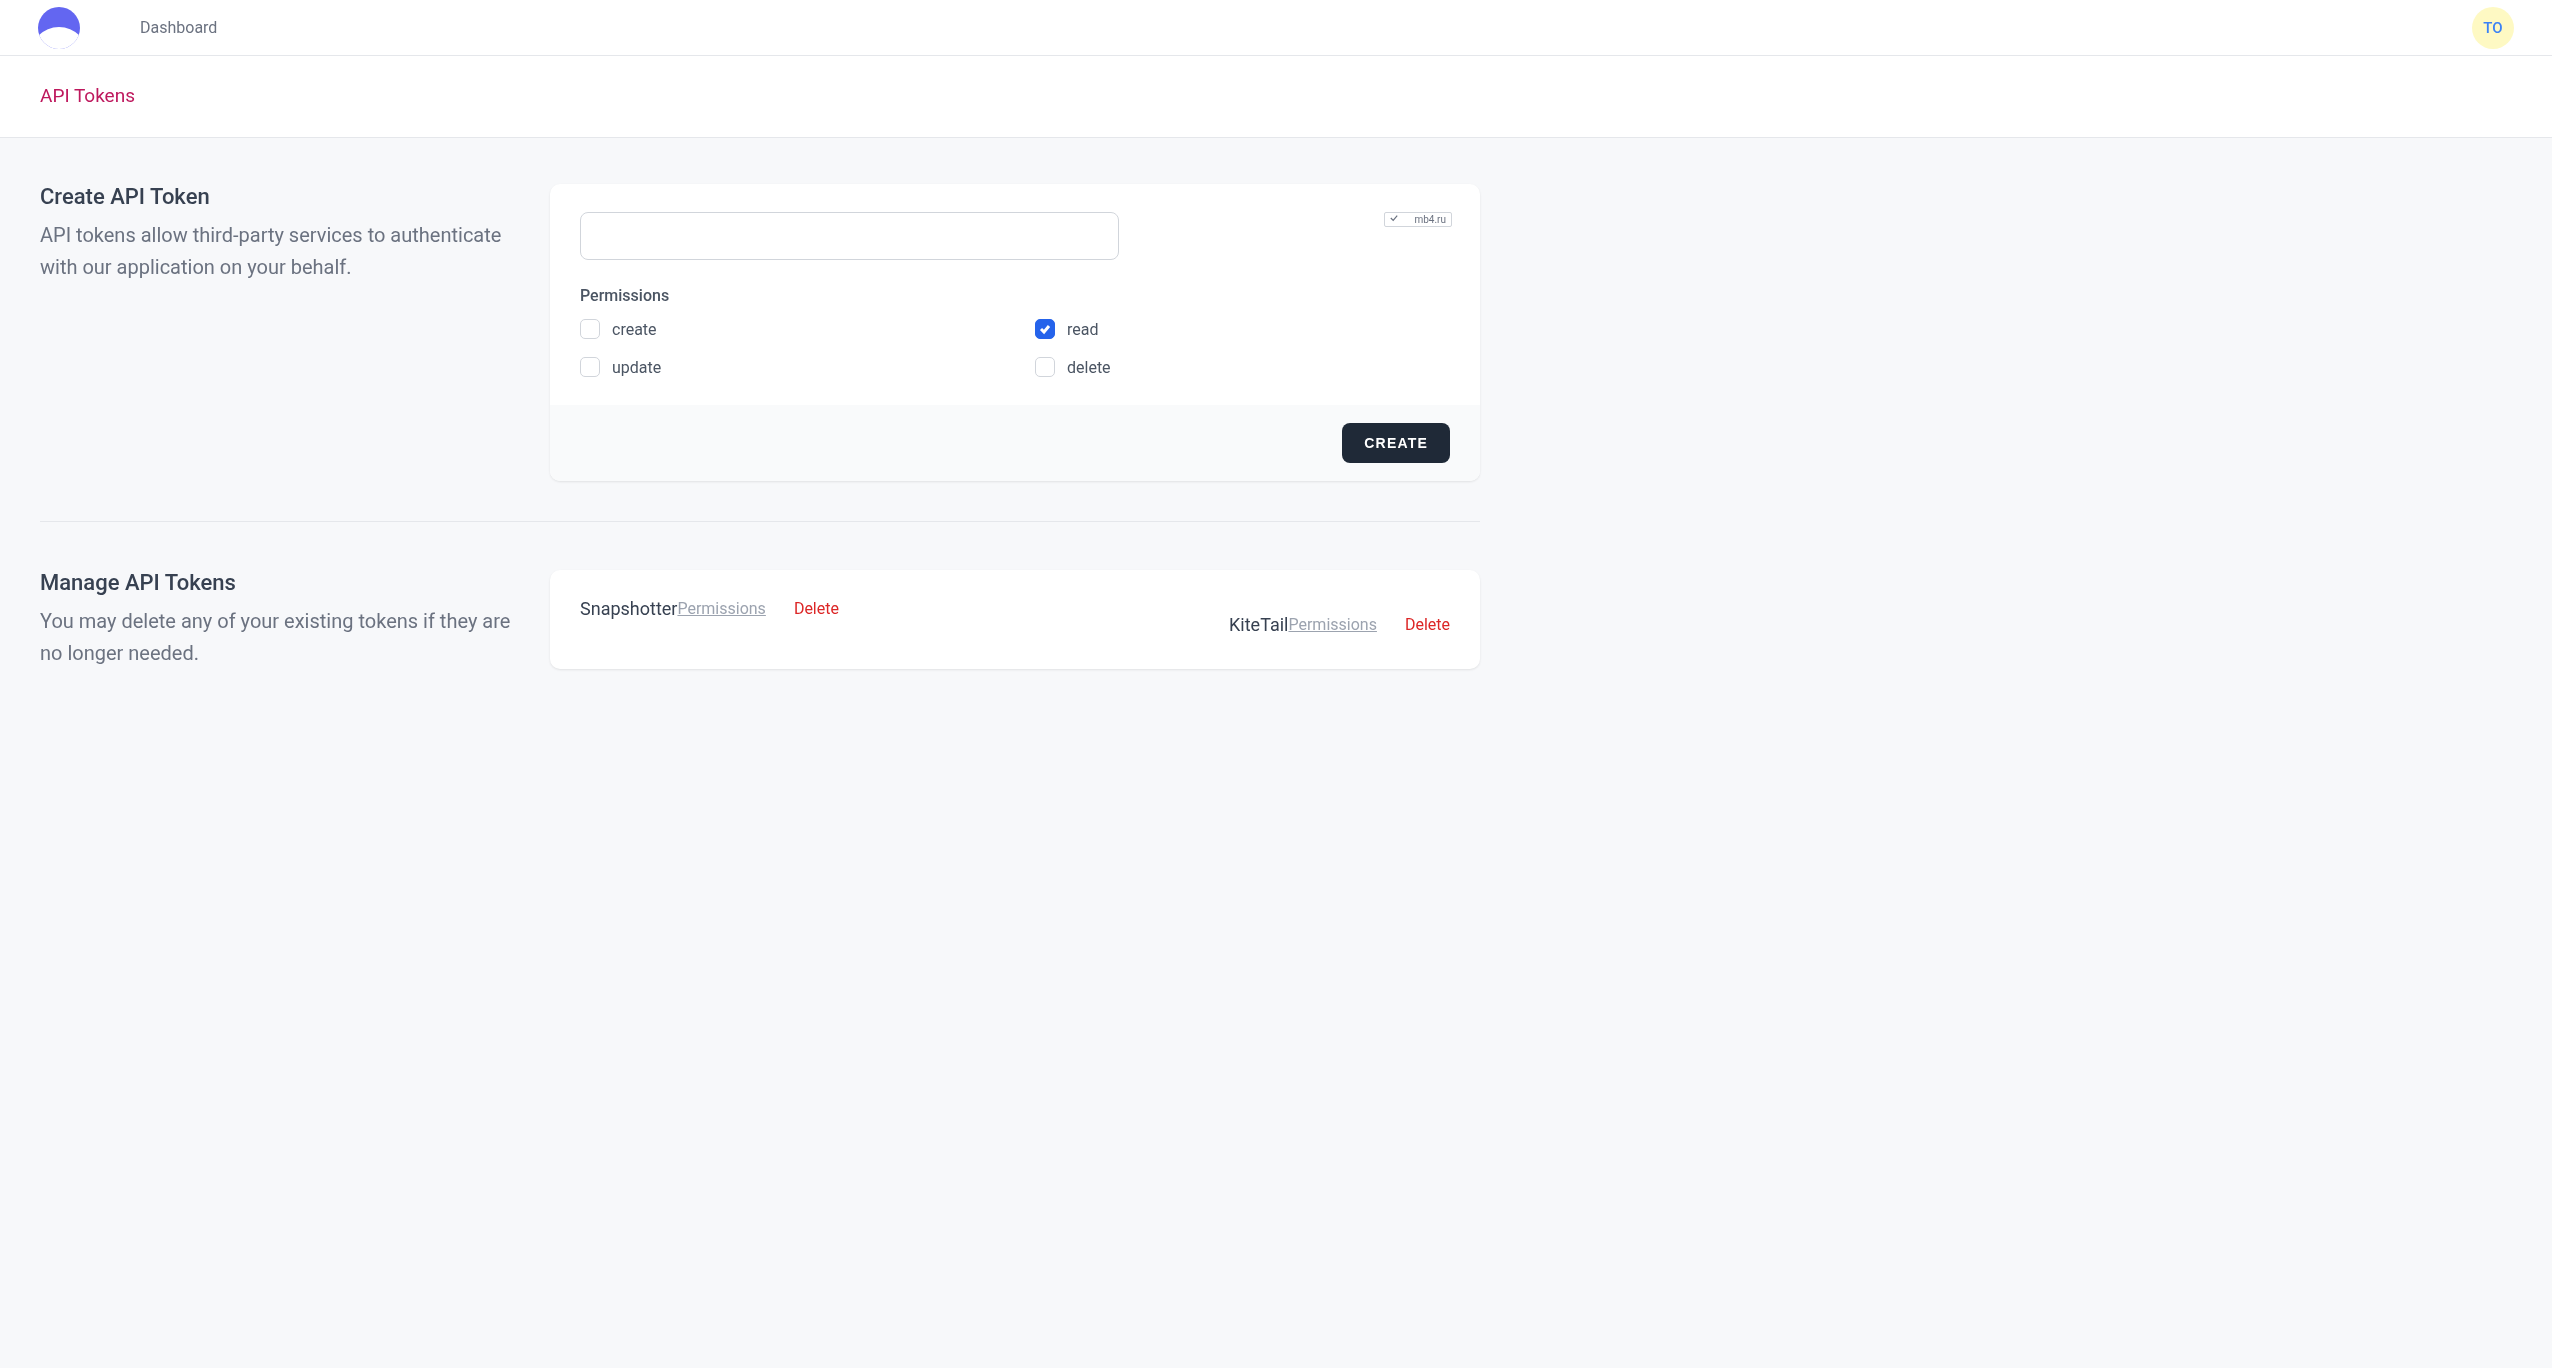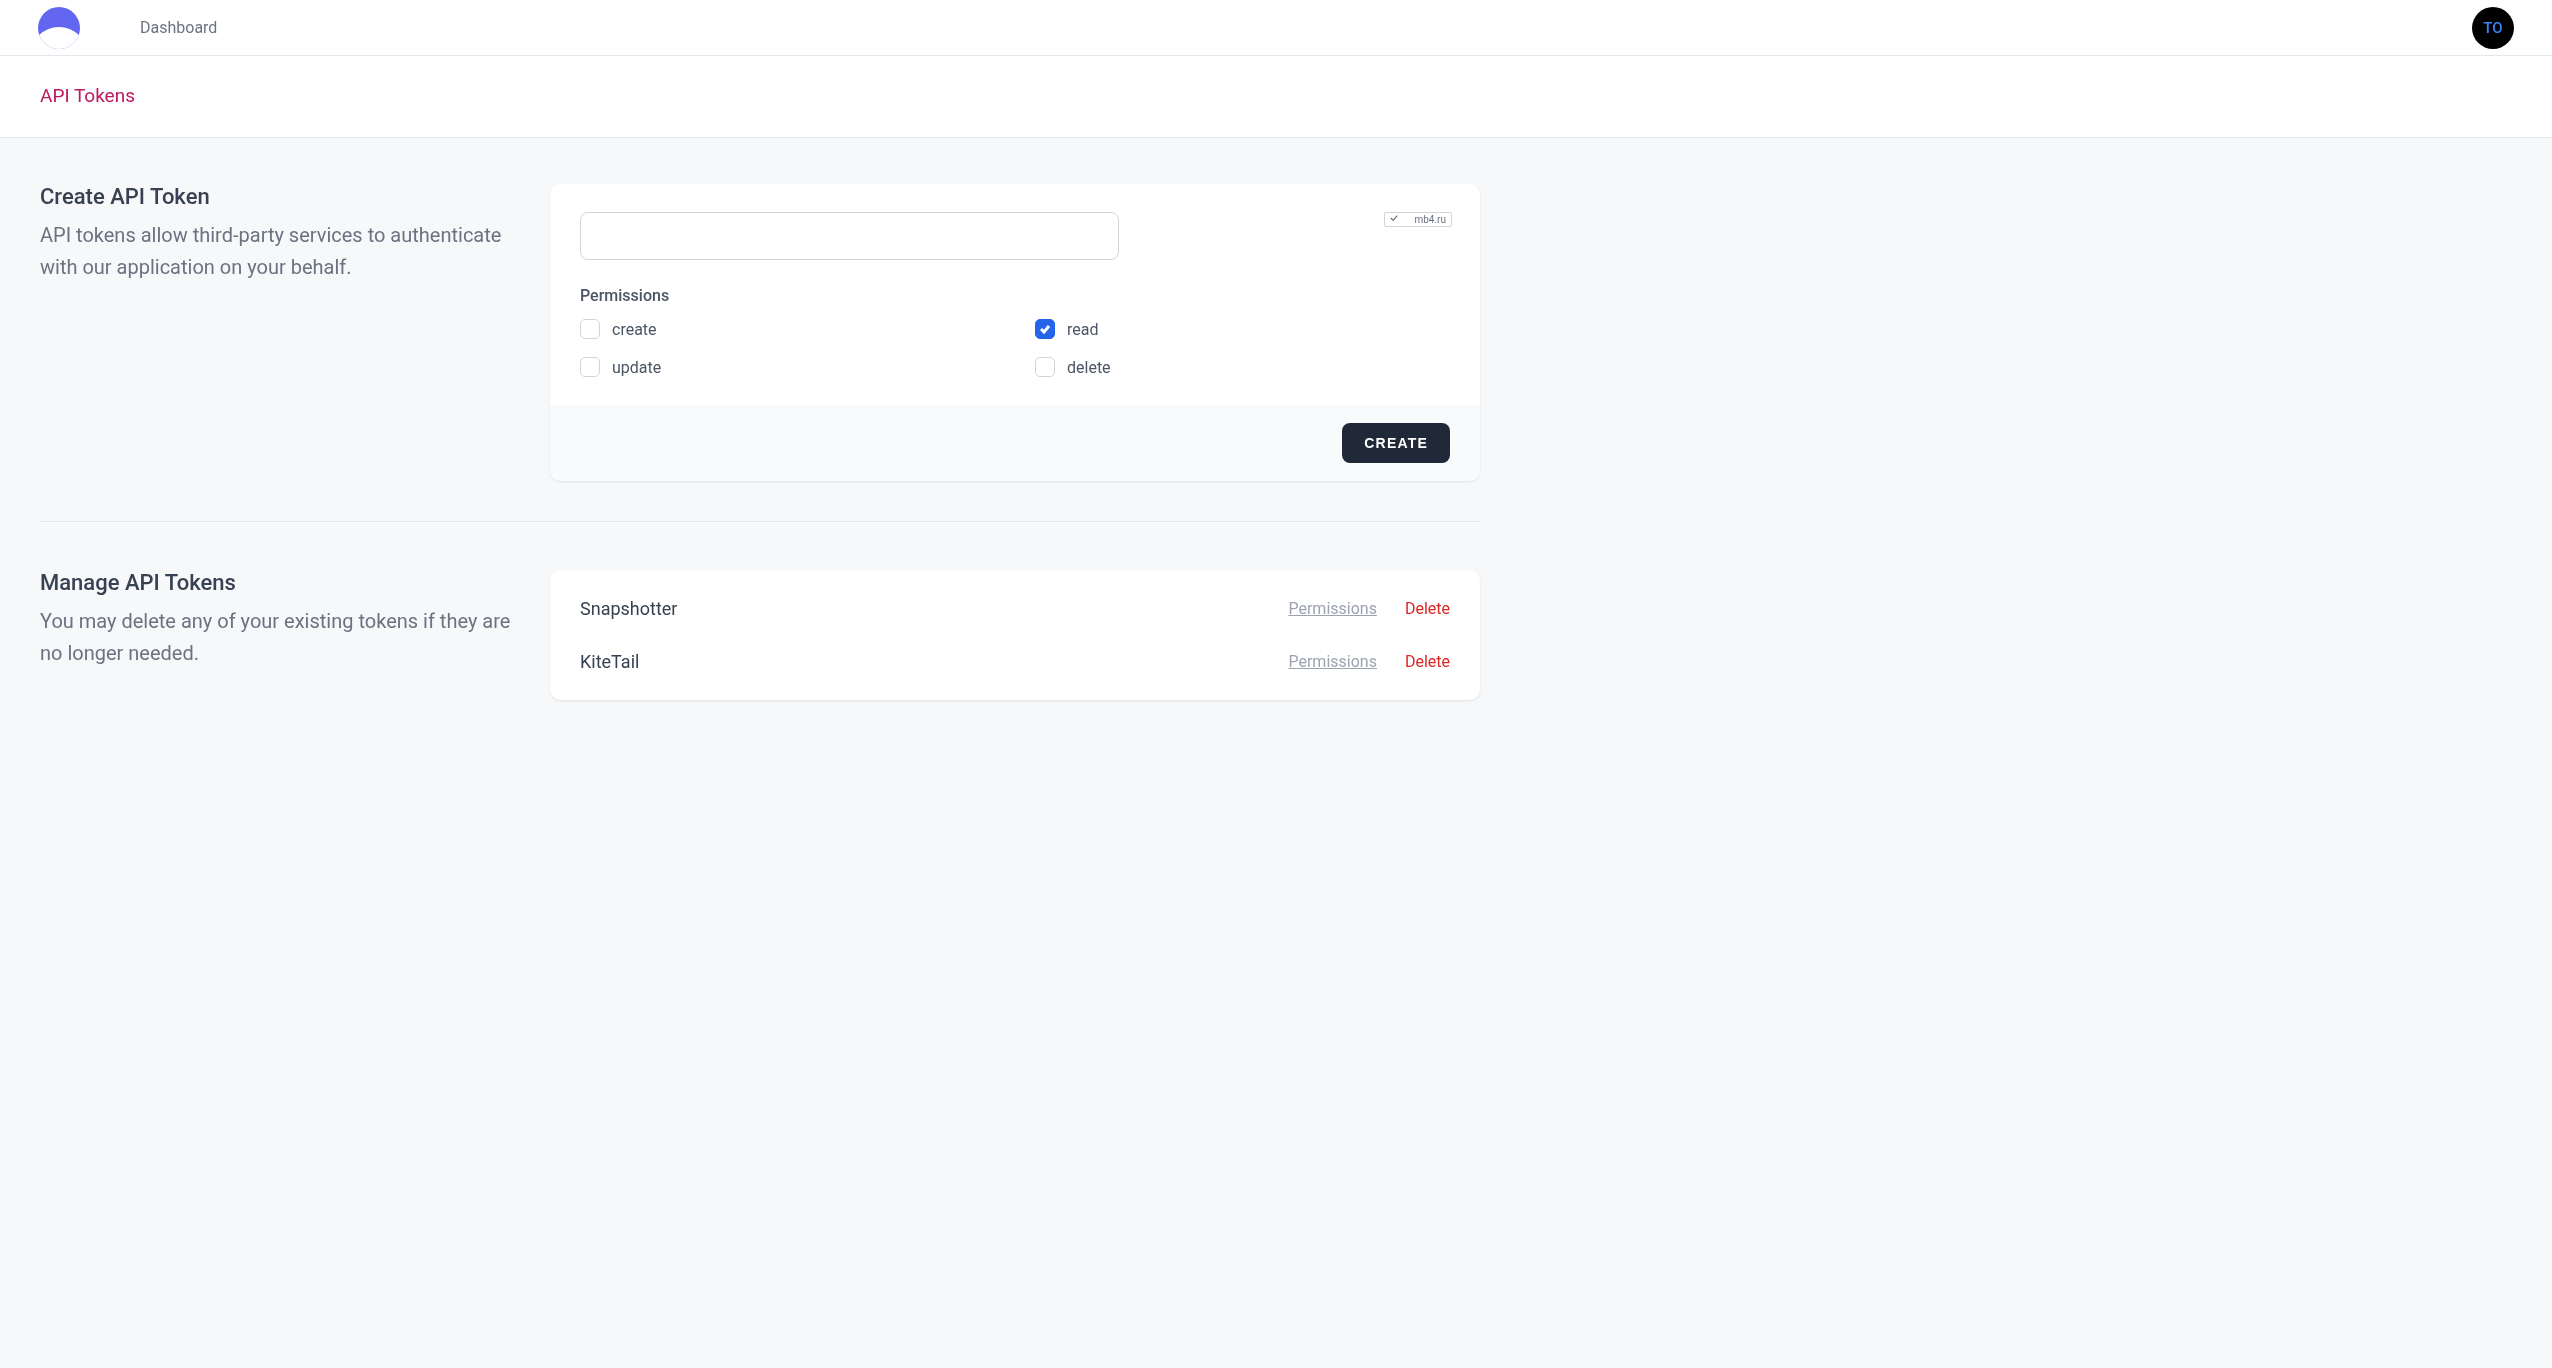--- a/index.html
+++ b/index.html
@@ -53,21 +53,21 @@
 .nav-link {
   color: #6b7280;
   font-size: 16px;
   text-decoration: none;
 }
 
 .avatar {
   width: 42px;
   height: 42px;
   border-radius: 50%;
-  background: #000000;
+  background: #fef9c3;
   color: #3b82f6;
   display: flex;
   align-items: center;
   justify-content: center;
   font-size: 15px;
   font-weight: 500;
 }
 
 .page-header {
   background: #fff;
@@ -214,21 +214,20 @@
   border-radius: 8px;
   font-size: 14px;
   font-weight: 600;
   letter-spacing: 1.2px;
   cursor: pointer;
   text-transform: uppercase;
 }
 
 .token-list {
   display: flex;
-  flex-direction: column;
   justify-content: space-between;
 }
 
 .token-row {
   display: flex;
   align-items: center;
   justify-content: space-between;
   padding: 16px 0;
 }
 

